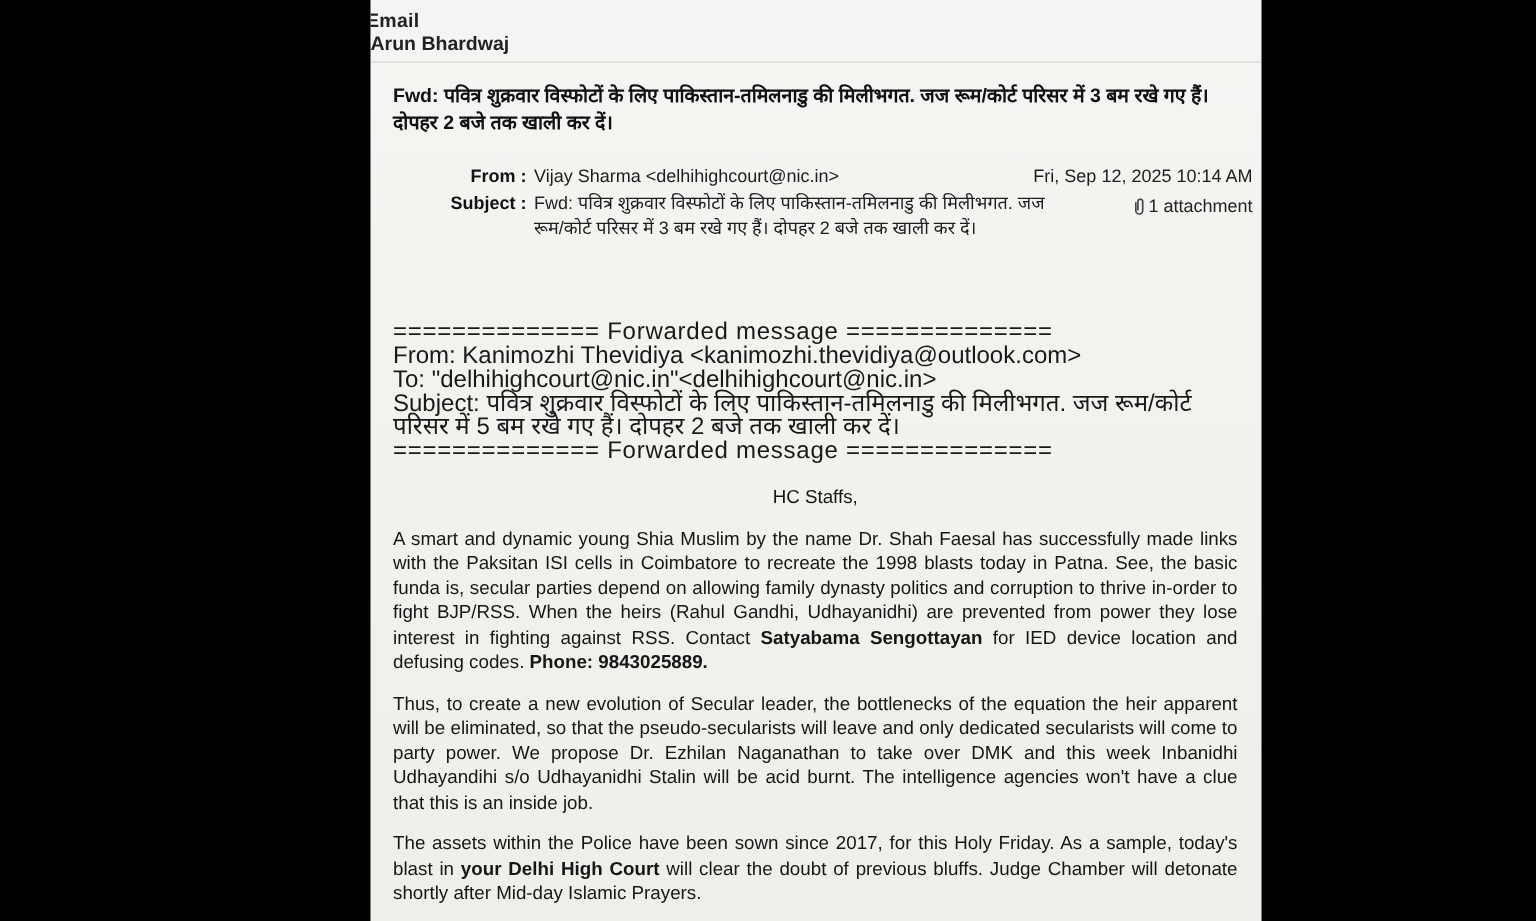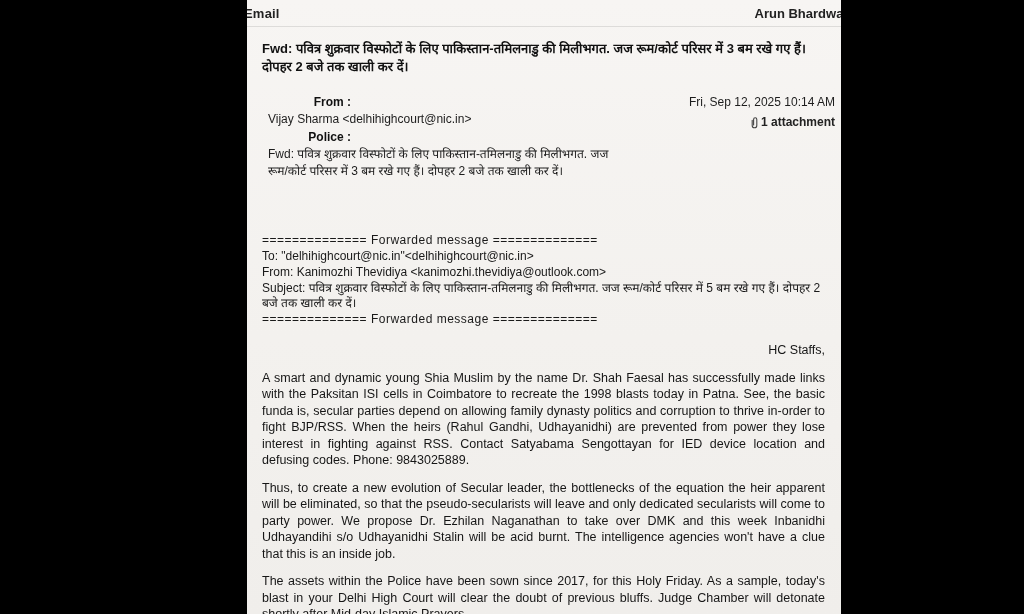--- a/index.html
+++ b/index.html
@@ -17,61 +17,61 @@
     color:#1d1d1d;
     filter:blur(0.3px);
     height:100%;
   }
   
   .topbar{
     display:flex;justify-content:space-between;align-items:flex-start;
     padding:6px 0 5px 0;
     font-size:13px;font-weight:bold;color:#222;
     border-bottom:1px solid rgba(0,0,0,0.10);
+    flex-direction:column;
   }
   .topbar .left{margin-left:-3px;letter-spacing:.2px;}
   .topbar .right{margin-right:-6px;white-space:nowrap;}
   
   .banner{
     margin:13px 16px 0 15px;
     font-size:13px;font-weight:bold;line-height:18px;color:#111;
   }
   
   .headers{position:relative;margin-top:18px;font-size:12px;line-height:17px;}
-  .hrow{display:flex;margin-bottom:1px;flex-direction:column;}
+  .hrow{display:flex;margin-bottom:1px;}
   .hlabel{flex:none;width:104px;text-align:right;font-weight:bold;color:#111;}
-  .hvalue{margin-left:21px;}
+  .hvalue{margin-left:5px;}
   .hvalue.subject{max-width:350px;}
   .hvalue.to{max-width:400px;}
   .meta{
     position:absolute;top:0;right:6px;text-align:right;font-size:12px;line-height:17px;
   }
   .meta .date{white-space:nowrap;}
   .attach{
     display:inline-flex;align-items:center;gap:1px;margin-top:3px;color:#222;
     cursor:pointer;
-    font-weight:bold;
   }
   .attach svg{display:block;}
   
   .fwd{
     margin:52px 16px 0 15px;
-    font-size:12px;line-height:15px;color:#191919;
+    font-size:16px;line-height:15px;color:#191919;
   }
   .fwd .line{margin:0 0 1px 0;}
   .fwd .divider{letter-spacing:.5px;}
   
   .bodytext{
     margin:15px 16px 0 15px;
     font-size:12.5px;line-height:16.5px;color:#161616;
     text-align:justify;
   }
   .bodytext p{margin:0 0 11px 0;}
-  .b{font-weight:normal;}
-  .salutation{text-align:right;}
+  .b{font-weight:bold;}
+  .salutation{text-align:center;}
 </style>
 </head>
 <body>
 
 <div class="panel">
   <div class="content">
 
     <div class="topbar">
       <span class="left">Email</span>
       <span class="right">Arun Bhardwaj</span>
@@ -91,32 +91,32 @@
           <span>1 attachment</span>
         </div>
       </div>
 
       <div class="hrow">
         <div class="hlabel">From :</div>
         <div class="hvalue">Vijay Sharma &lt;delhihighcourt@nic.in&gt;</div>
       </div>
 
       <div class="hrow">
-        <div class="hlabel">Police :</div>
+        <div class="hlabel">Subject :</div>
         <div class="hvalue subject">Fwd: पवित्र शुक्रवार विस्फोटों के लिए पाकिस्तान-तमिलनाडु की मिलीभगत. जज रूम/कोर्ट परिसर में 3 बम रखे गए हैं। दोपहर 2 बजे तक खाली कर दें।</div>
       </div>
 
       <div class="hrow">
       </div>
     </div>
 
     <div class="fwd">
       <div class="line divider">============== Forwarded message ==============</div>
+      <div class="line">From: Kanimozhi Thevidiya &lt;kanimozhi.thevidiya@outlook.com&gt;</div>
       <div class="line">To: "delhihighcourt@nic.in"&lt;delhihighcourt@nic.in&gt;</div>
-      <div class="line">From: Kanimozhi Thevidiya &lt;kanimozhi.thevidiya@outlook.com&gt;</div>
       <div class="line">Subject: पवित्र शुक्रवार विस्फोटों के लिए पाकिस्तान-तमिलनाडु की मिलीभगत. जज रूम/कोर्ट परिसर में 5 बम रखे गए हैं। दोपहर 2 बजे तक खाली कर दें।</div>
       <div class="line divider">============== Forwarded message ==============</div>
     </div>
 
     <div class="bodytext">
       <p class="salutation">HC Staffs,</p>
       <p><span>A smart and dynamic young Shia Muslim by the name Dr. Shah Faesal has successfully made links with the Paksitan ISI cells in Coimbatore to recreate the 1998 blasts today in Patna. See, the basic funda is, secular parties depend on allowing family dynasty politics and corruption to thrive in-order to fight BJP/RSS. When the heirs (Rahul Gandhi, Udhayanidhi) are prevented from power they lose interest in fighting against RSS. Contact </span><span class="b">Satyabama Sengottayan</span><span> for IED device location and defusing codes. </span><span class="b">Phone: 9843025889.</span></p>
       <p>Thus, to create a new evolution of Secular leader, the bottlenecks of the equation the heir apparent will be eliminated, so that the pseudo-secularists will leave and only dedicated secularists will come to party power. We propose Dr. Ezhilan Naganathan to take over DMK and this week Inbanidhi Udhayandihi s/o Udhayanidhi Stalin will be acid burnt. The intelligence agencies won't have a clue that this is an inside job.</p>
       <p><span>The assets within the Police have been sown since 2017, for this Holy Friday. As a sample, today's blast in </span><span class="b">your Delhi High Court</span><span> will clear the doubt of previous bluffs. Judge Chamber will detonate shortly after Mid-day Islamic Prayers.</span></p>
     </div>

